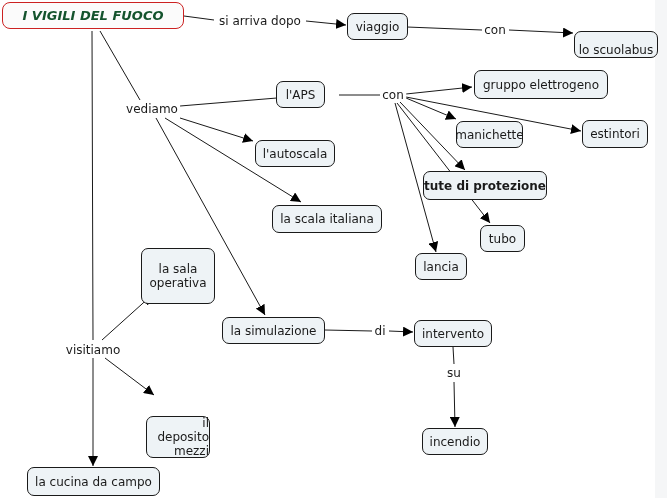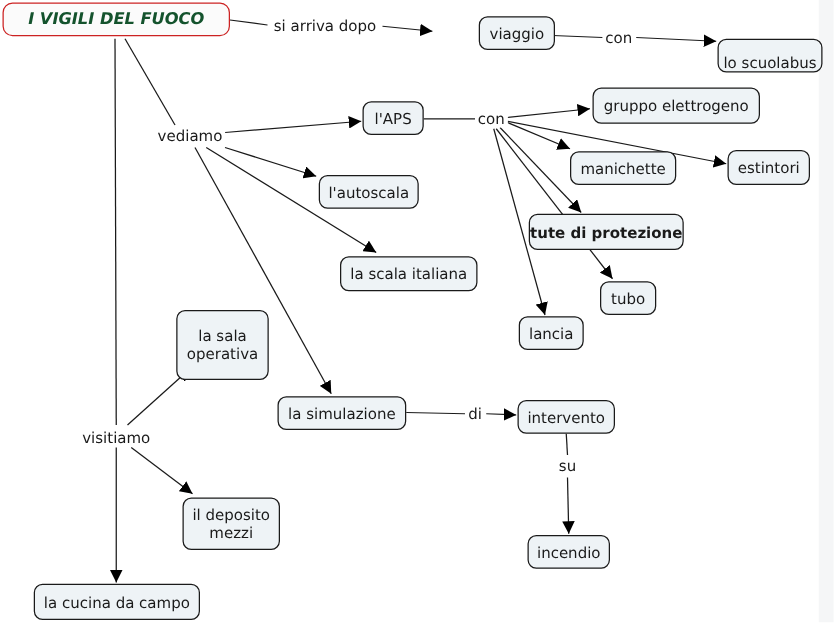--- a/index.html
+++ b/index.html
@@ -79,37 +79,37 @@
     <line x1="325" y1="330" x2="372" y2="331"></line>
     <line x1="389" y1="331" x2="413" y2="332" marker-end="url(#arr)"></line>
 
     <line x1="453" y1="347" x2="454" y2="364"></line>
     <line x1="454" y1="382" x2="455" y2="427" marker-end="url(#arr)"></line>
   </g>
 </svg>
 
 <div class="node root" style="left:2px;top:2px;width:182px;height:27px;"><span>I VIGILI DEL FUOCO</span></div>
 
-<div class="node" style="left:347px;top:13px;width:61px;height:27px;margin-left:36px;"><span>viaggio</span></div>
+<div class="node" style="left:347px;top:13px;width:61px;height:27px;"><span>viaggio</span></div>
 <div class="node" style="left:574px;top:31px;width:84px;height:27px;align-items:flex-end;"><span>lo scuolabus</span></div>
-<div class="node" style="left:290px;top:81px;width:49px;height:27px;"><span>l'APS</span></div>
+<div class="node" style="left:276px;top:81px;width:49px;height:27px;"><span>l'APS</span></div>
 <div class="node" style="left:474px;top:70px;width:134px;height:29px;"><span>gruppo elettrogeno</span></div>
-<div class="node" style="left:456px;top:121px;width:85px;height:27px;"><span>manichette</span></div>
+<div class="node" style="left:456px;top:121px;width:67px;height:27px;"><span>manichette</span></div>
 <div class="node" style="left:582px;top:120px;width:66px;height:28px;"><span>estintori</span></div>
 <div class="node" style="left:423px;top:171px;width:124px;height:29px;font-weight:bold;"><span>tute di protezione</span></div>
 <div class="node" style="left:480px;top:225px;width:45px;height:27px;"><span>tubo</span></div>
 <div class="node" style="left:415px;top:253px;width:52px;height:27px;"><span>lancia</span></div>
 <div class="node" style="left:255px;top:140px;width:80px;height:27px;"><span>l'autoscala</span></div>
 <div class="node" style="left:272px;top:205px;width:110px;height:28px;"><span>la scala italiana</span></div>
 <div class="node" style="left:141px;top:248px;width:74px;height:56px;"><span>la sala
 operativa</span></div>
 <div class="node" style="left:222px;top:317px;width:103px;height:27px;"><span>la simulazione</span></div>
 <div class="node" style="left:414px;top:320px;width:78px;height:27px;"><span>intervento</span></div>
 <div class="node" style="left:422px;top:428px;width:66px;height:27px;"><span>incendio</span></div>
-<div class="node" style="left:146px;top:398px;width:78px;height:42px;"><span>il deposito
+<div class="node" style="left:146px;top:416px;width:64px;height:42px;text-align:right;"><span>il deposito
 mezzi</span></div>
 <div class="node" style="left:27px;top:467px;width:133px;height:29px;"><span>la cucina da campo</span></div>
 
 <div class="lbl" style="left:260px;top:21px;">si arriva dopo</div>
 <div class="lbl" style="left:495px;top:30px;">con</div>
 <div class="lbl" style="left:152px;top:109px;">vediamo</div>
 <div class="lbl" style="left:393px;top:95px;">con</div>
 <div class="lbl" style="left:93px;top:350px;">visitiamo</div>
 <div class="lbl" style="left:380px;top:331px;">di</div>
 <div class="lbl" style="left:454px;top:373px;">su</div>

